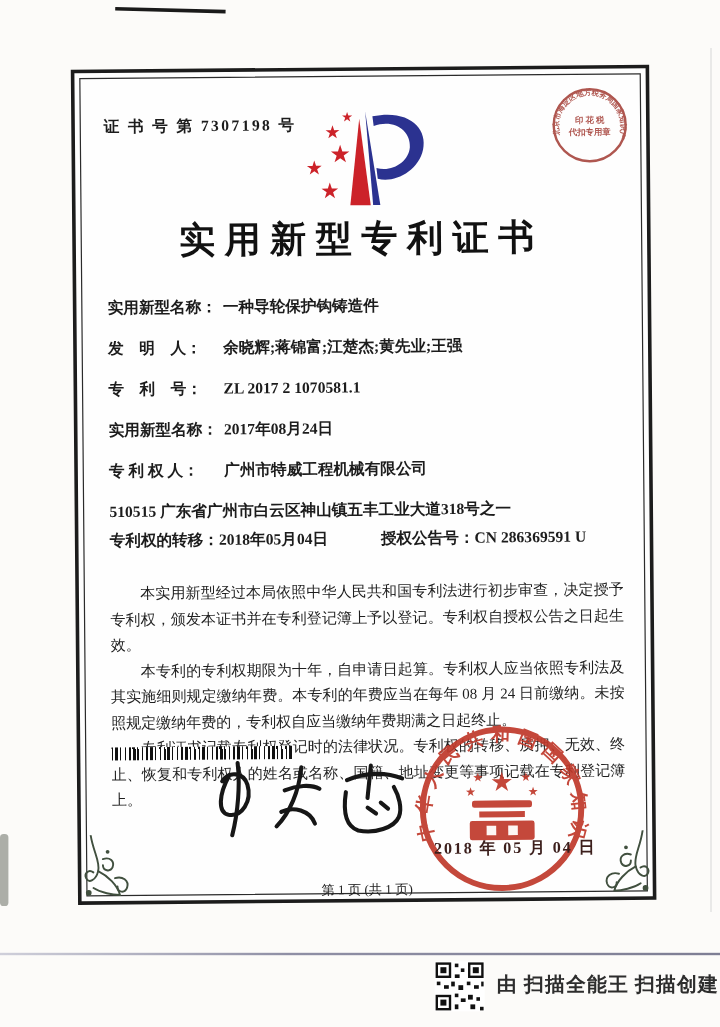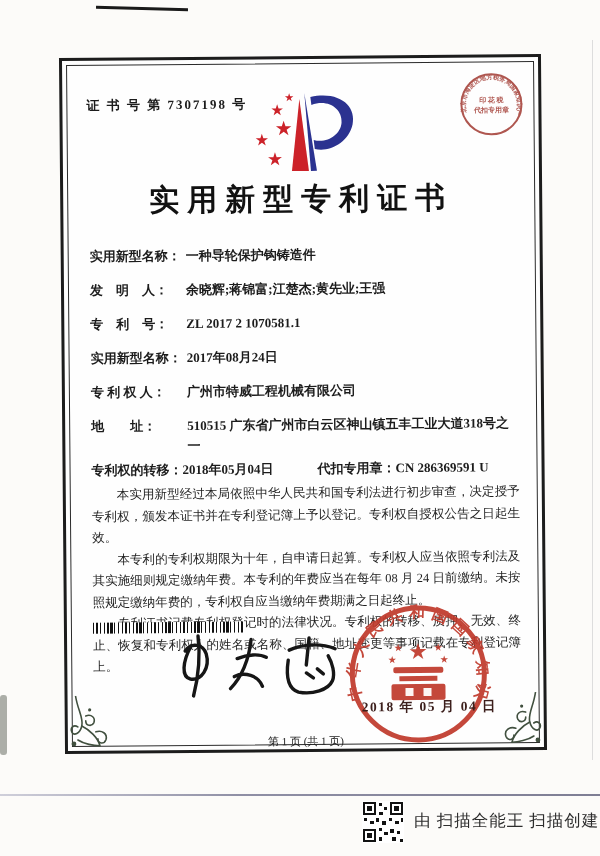--- a/index.html
+++ b/index.html
@@ -65,21 +65,21 @@
 
   .corner{position:absolute;bottom:3px;}
   .corner.bl{left:2px;}
   .corner.br{right:2px;transform:scaleX(-1);}
 
   
   .scan-divider{position:absolute;left:0;top:794px;width:600px;height:2px;
     background:linear-gradient(90deg,#cfcfda, #8f8fa5 40%, #7e7e94);}
   .qr{position:absolute;left:362px;top:801px;}
   .scan-text{position:absolute;left:414px;top:810px;font-size:16.5px;color:#2d2d2d;
-    font-family:"Liberation Serif","DejaVu Serif",serif;letter-spacing:1px;}
+    font-family:"Liberation Serif","DejaVu Serif",serif;letter-spacing:1px;font-weight:bold;}
 </style>
 </head>
 <body>
 
 <div class="artifact-top"></div>
 <div class="page-edge-right"></div>
 <div class="edge-smudge"></div>
 
 <div class="cert">
   <div class="cert-inner-line"></div>
@@ -126,30 +126,29 @@
     </div>
     <div class="frow">
       <span class="flabel">实用新型名称：</span>
       <span class="fvalue">2017年08月24日</span>
     </div>
     <div class="frow">
       <span class="flabel">专 利 权 人：</span>
       <span class="fvalue">广州市特威工程机械有限公司</span>
     </div>
     <div class="frow addr">
-      <span class="flabel">地　　址：</span>
       <span class="fvalue">510515 广东省广州市白云区神山镇五丰工业大道318号之一</span>
     </div>
     <div class="frow grant">
       <span class="fvalue">
         <span class="grant-left">
           <span>专利权的转移：</span><span>2018年05月04日</span>
         </span>
         <span class="grant-right">
-          <span>代扣专用章：</span><span>CN 286369591 U</span>
+          <span>授权公告号：</span><span>CN 286369591 U</span>
         </span>
       </span>
     </div>
   </div>
 
   <div class="paras">
     <p class="para">本实用新型经过本局依照中华人民共和国专利法进行初步审查，决定授予专利权，颁发本证书并在专利登记簿上予以登记。专利权自授权公告之日起生效。</p>
     <p class="para">本专利的专利权期限为十年，自申请日起算。专利权人应当依照专利法及其实施细则规定缴纳年费。本专利的年费应当在每年 08 月 24 日前缴纳。未按照规定缴纳年费的，专利权自应当缴纳年费期满之日起终止。</p>
     <p class="para">专利证书记载专利权登记时的法律状况。专利权的转移、质押、无效、终止、恢复和专利权人的姓名或名称、国籍、地址变更等事项记载在专利登记簿上。</p>
   </div>

